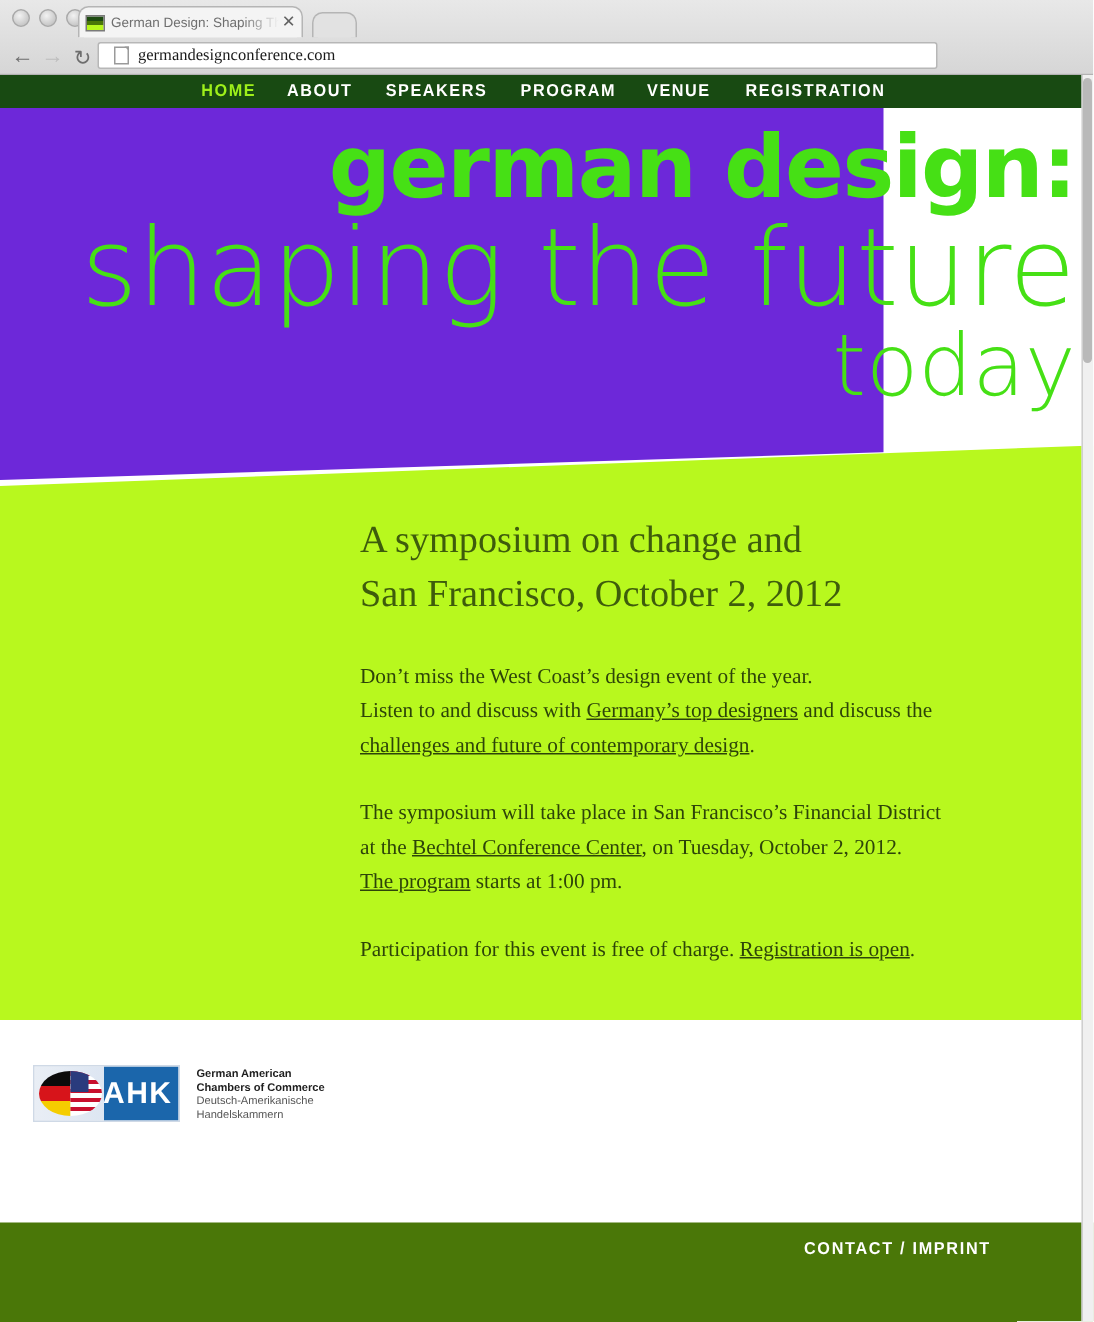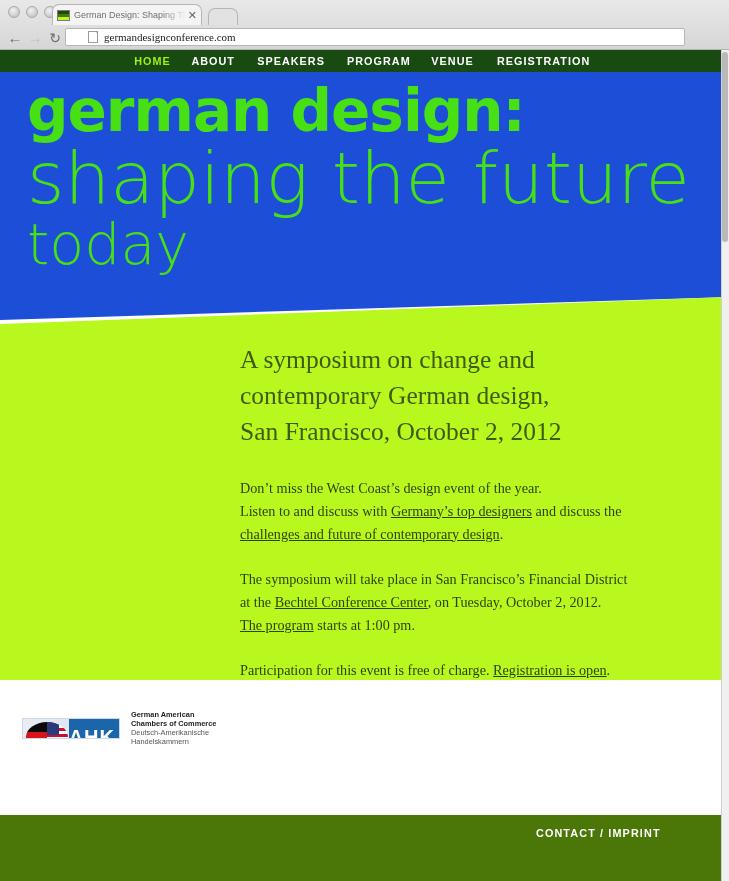--- a/index.html
+++ b/index.html
@@ -45,23 +45,23 @@
     background:#e2e2e2;border:1px solid #b5b5b5;border-bottom:none;
     border-top-left-radius:7px;border-top-right-radius:7px;box-sizing:border-box;
   }
   .toolbar{position:absolute;left:0;top:25px;width:729px;height:25px;display:flex;align-items:center;}
   .navicon{width:18px;height:18px;margin-left:6px;flex:0 0 auto;
            display:flex;align-items:center;justify-content:center;
            font-size:15px;line-height:1;color:#6d6d6d;}
   .navicon.fwd{color:#bdbdbd;margin-left:2px;}
   .navicon.reload{font-size:14px;margin-left:2px;}
   .urlbar{
-    position:absolute;left:65px;top:28px;width:620px;height:18px;
+    position:absolute;left:65px;top:28px;width:560px;height:18px;
     background:#fff;border:1px solid #b7b7b7;border-radius:2px;
-    display:flex;align-items:center;padding:0 22px;box-sizing:border-box;
+    display:flex;align-items:center;padding:0 10px;box-sizing:border-box;
   }
   .pageicon{width:8px;height:10px;background:#fff;border:1px solid #9a9a9a;
             margin-right:6px;flex:0 0 auto;position:relative;}
   .pageicon:after{content:"";position:absolute;right:-1px;top:-1px;
     border-left:3px solid transparent;border-top:3px solid #9a9a9a;}
   .urltext{font-size:11px;color:#1a1a1a;font-family:"Liberation Serif",serif;}
 
   
   .navbar{
     position:absolute;left:0;top:50px;width:726px;height:22px;
@@ -72,23 +72,24 @@
     font-family:"Liberation Sans", sans-serif;
     font-size:11.5px;font-weight:bold;letter-spacing:1.1px;
     color:#ffffff;text-transform:uppercase;padding:0 9px;
     white-space:nowrap;cursor:pointer;
     transform:scaleX(0.94);transform-origin:center;
   }
   .navitem.active{color:#9ef01a;}
 
   
   .hero{
-    position:absolute;left:0;top:72px;width:729px;height:252px;
-    background:#1d4ed8;
+    position:absolute;left:0;top:72px;width:589px;height:252px;
+    background:#6d28d9;
     clip-path:polygon(0 0,729px 0,729px 225px,0 248px);
+    text-align:right;
   }
   .heroinner{position:absolute;left:27px;top:12px;width:690px;}
   .h-line{
     color:#46e015;
     font-family:"DejaVu Sans", sans-serif;
     line-height:0.96;
     white-space:nowrap;
   }
   .h-1{font-size:58px;font-weight:bold;letter-spacing:-1px;}
   .h-2{font-size:72px;font-weight:300;letter-spacing:0px;margin-top:4px;}
@@ -113,21 +114,21 @@
   }
   .para a{color:#2d4409;text-decoration:underline;text-align:right;}
   .nowrapline{display:block;}
 
   
   .sponsors{
     position:absolute;left:0;top:681px;width:729px;height:134px;background:#ffffff;
   }
   
   .ahk{position:absolute;left:22px;top:29px;display:flex;align-items:center;}
-  .ahk-mark{width:98px;height:21px;position:relative;overflow:hidden;
+  .ahk-mark{width:98px;height:38px;position:relative;overflow:hidden;
             background:linear-gradient(to right,#e9eef5 0%,#dde6f2 48%,#1b66ab 48%,#1b66ab 100%);
             border:1px solid #cfd9e6;box-sizing:border-box;}
   .ahk-flags{position:absolute;left:3px;top:3px;width:42px;height:30px;border-radius:50%;overflow:hidden;}
   .ahk-de{position:absolute;left:0;top:0;width:50%;height:100%;
     background:linear-gradient(to bottom,#0b0b0b 0%,#0b0b0b 34%,#d7141a 34%,#d7141a 67%,#f5cd00 67%,#f5cd00 100%);}
   .ahk-us{position:absolute;right:0;top:0;width:50%;height:100%;
     background:repeating-linear-gradient(to bottom,#c8102e 0 3px,#ffffff 3px 6px);}
   .ahk-us:before{content:"";position:absolute;left:0;top:0;width:56%;height:46%;background:#2a3b7d;}
   .ahk-txt{position:absolute;right:4px;top:7px;color:#fff;font-size:20px;font-weight:bold;letter-spacing:1px;}
   .ahk-words{margin-left:11px;line-height:1.22;}
@@ -201,21 +202,20 @@
       <div class="h-line h-2">shaping the future</div>
       <div class="h-line h-3">today</div>
     </div>
   </div>
 
   <div class="bodyband">
     <div class="copy">
 
       <h1 class="lede">
         <span class="nowrapline">A symposium on change and</span>
-        <span class="nowrapline">contemporary German design,</span>
         <span class="nowrapline">San Francisco, October 2, 2012</span>
       </h1>
 
       <p class="para">
         <span class="nowrapline">Don’t miss the West Coast’s design event of the year.</span>
         <span class="nowrapline"><span>Listen to and discuss with </span><a href="#">Germany’s top designers</a><span> and discuss the</span></span>
         <span class="nowrapline"><a href="#">challenges and future of contemporary design</a><span>.</span></span>
       </p>
 
       <p class="para">

